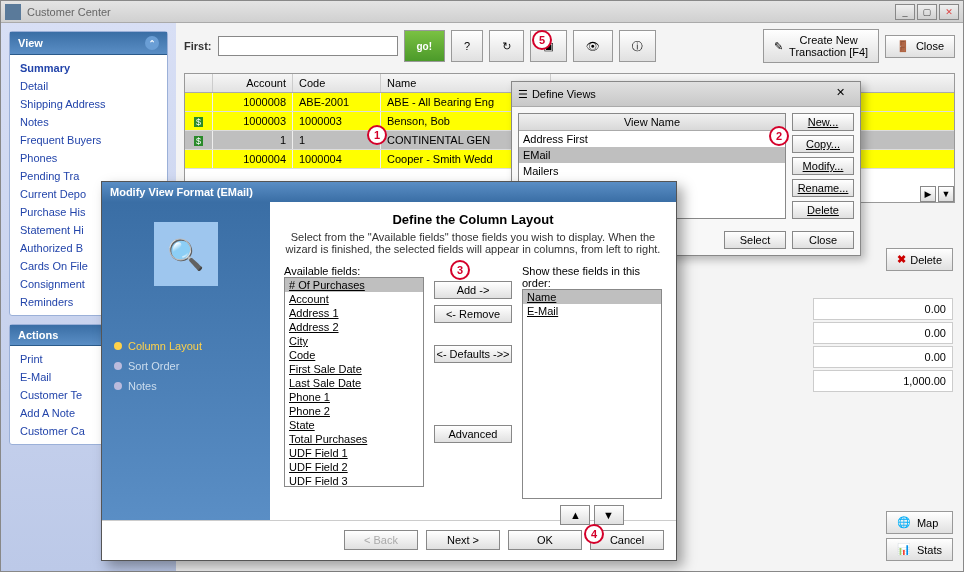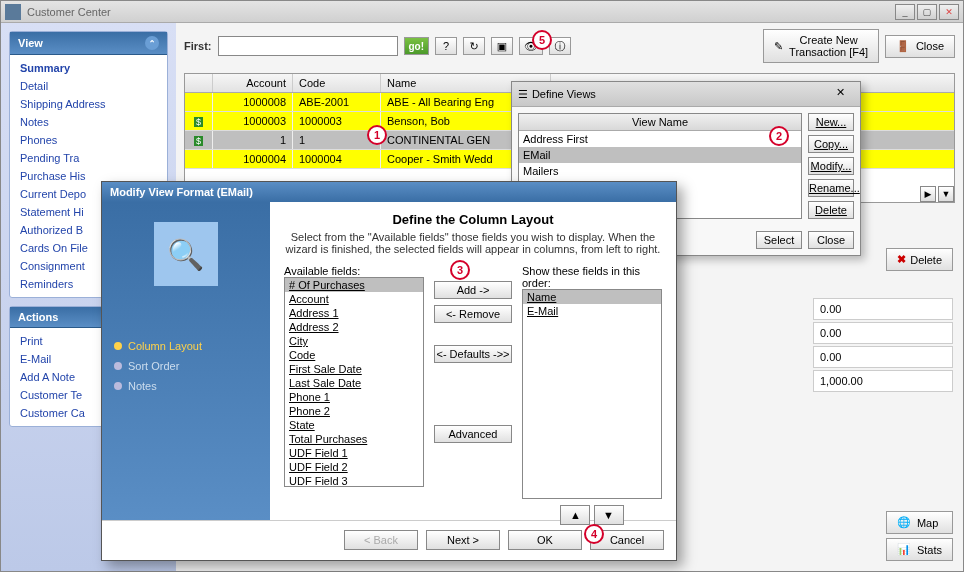--- a/index.html
+++ b/index.html
@@ -18,21 +18,21 @@
   .side-panel-header { background: linear-gradient(#3a6ea5, #5a8ec5); color: #fff; font-weight: bold; padding: 4px 8px; border-bottom: 1px solid #2a5a8a; display: flex; justify-content: space-between; align-items: center; }
   .side-panel-header .chevron { width: 14px; height: 14px; border-radius: 50%; background: #6a9ed5; display: flex; align-items: center; justify-content: center; font-size: 8px; }
   .side-list { padding: 4px 0; }
   .side-item { padding: 3px 10px; color: #2244aa; cursor: pointer; }
   .side-item.bold { font-weight: bold; }
 
   .main { flex: 1; position: relative; background: #f4f4f4; }
   .toolbar { padding: 6px 8px; display: flex; align-items: center; gap: 6px; }
   .toolbar .locate-lbl { font-weight: bold; color: #333; }
   .toolbar input { width: 180px; height: 20px; border: 1px solid #888; padding: 0 2px; }
-  .tb-btn { padding: 2px 4px; border: 1px solid #999; background: linear-gradient(#fff, #e0e0e0); display: inline-flex; align-items: center; justify-content: center; min-width: 22px; height: 18px; }
+  .tb-btn { padding: 2px 12px; border: 1px solid #999; background: linear-gradient(#fff, #e0e0e0); display: inline-flex; align-items: center; justify-content: center; min-width: 22px; height: 32px; }
   .tb-btn.go { background: linear-gradient(#7ac142, #4c9a2a); color: #fff; font-weight: bold; font-size: 10px; }
   .toolbar .spacer { flex: 1; }
   .big-btn { border: 1px solid #999; background: linear-gradient(#fff, #e0e0e0); padding: 4px 10px; display: flex; align-items: center; gap: 6px; }
 
   .table-area { margin: 4px 8px; border: 1px solid #999; background: #fff; position: relative; height: 130px; overflow: hidden; }
   .tbl-header { display: flex; background: linear-gradient(#f6f6f6, #e2e2e2); border-bottom: 1px solid #aaa; }
   .tbl-header > div { padding: 3px 6px; border-right: 1px solid #ccc; }
   .tbl-row { display: flex; border-bottom: 1px solid #ddd; }
   .tbl-row > div { padding: 3px 6px; border-right: 1px solid #eee; }
   .tbl-row.yellow { background: #ffff00; }
@@ -42,34 +42,34 @@
   .col-code { width: 88px; }
   .col-name { width: 170px; }
   .scroll-hint { position: absolute; bottom: 0; right: 0; height: 16px; display: flex; gap:2px; align-items:center;}
   .scroll-arrow { width:16px; height:16px; border:1px solid #888; background:linear-gradient(#fff,#ddd); display:flex; align-items:center; justify-content:center; font-size:9px;}
 
   .right-btns { position: absolute; right: 10px; top: 225px; display: flex; align-items: center; gap: 8px; }
   .del-btn { border: 1px solid #999; background: linear-gradient(#fff,#e0e0e0); padding: 4px 10px; display: flex; align-items: center; gap: 4px; }
   .del-btn .x { color: #c00; font-weight: bold; }
 
   .totals { position: absolute; right: 10px; top: 275px; width: 140px; }
-  .totals div { padding: 4px 6px; border: 1px solid #ccc; background: #fff; margin-bottom: 2px; }
+  .totals div { text-align: right; padding: 4px 6px; border: 1px solid #ccc; background: #fff; margin-bottom: 2px; }
 
   .bottom-btns { position: absolute; right: 10px; bottom: 10px; display: flex; flex-direction: column; gap: 4px; }
 
   
   .dlg-define { position: absolute; left: 510px; top: 80px; width: 350px; background: #f8f8f8; border: 1px solid #888; box-shadow: 4px 4px 8px rgba(0,0,0,.25); }
   .dlg-define .dtitle { background: linear-gradient(#e0e0e0,#c8c8c8); padding: 4px 6px; display: flex; align-items: center; justify-content: space-between; border-bottom: 1px solid #aaa; }
   .dlg-define .body { display: flex; padding: 6px; gap: 6px; }
   .dlg-define .vlist-wrap { flex: 1; border: 1px solid #888; background: #fff; }
   .dlg-define .vlist-head { background: linear-gradient(#f0f0f0,#d8d8d8); padding: 2px 4px; border-bottom: 1px solid #aaa; text-align: center; }
   .dlg-define .vitem { padding: 2px 4px; }
   .dlg-define .vitem.sel { background: #bfbfbf; }
   .dlg-define .vbtns { display: flex; flex-direction: column; gap: 4px; }
-  .dlg-define .vbtn { width: 46px; padding: 2px 0; text-align: center; border: 1px solid #888; background: linear-gradient(#fff,#e0e0e0); text-decoration: underline; }
+  .dlg-define .vbtn { width: 62px; padding: 2px 0; text-align: center; border: 1px solid #888; background: linear-gradient(#fff,#e0e0e0); text-decoration: underline; }
 
   
   .dlg-modify { position: absolute; left: 100px; top: 180px; width: 576px; height: 380px; background: #fff; border: 1px solid #555; box-shadow: 6px 6px 12px rgba(0,0,0,.35); }
   .dlg-modify .mtitle { background: linear-gradient(#5a8ec5,#3a6ea5); color: #fff; font-weight: bold; padding: 4px 8px; }
   .dlg-modify .mbody { display: flex; height: calc(100% - 22px - 38px); }
   .dlg-modify .mside { width: 170px; background: linear-gradient(#3a6ea5,#5a8ec5); padding: 20px 12px; color: #cde; }
   .dlg-modify .mside .mimg { width: 64px; height: 64px; background: #9ec6ee; margin: 0 auto 50px; display:flex; align-items:center; justify-content:center; font-size:30px; }
   .dlg-modify .mside .mstep { padding: 4px 0; display: flex; align-items: center; gap: 6px; }
   .dlg-modify .mside .bullet { width: 8px; height: 8px; border-radius: 50%; background: #bbd; }
   .dlg-modify .mside .mstep.active { color: #ffd24a; }
@@ -115,40 +115,41 @@
       <div class="side-panel">
         <div class="side-panel-header">
           <span>View</span>
           <span class="chevron">⌃</span>
         </div>
         <div class="side-list" id="view-list">
             <div class="side-item bold">Summary</div>
             <div class="side-item">Detail</div>
             <div class="side-item">Shipping Address</div>
             <div class="side-item">Notes</div>
+            <div class="side-item">Frequent Buyers</div>
             <div class="side-item">Phones</div>
             <div class="side-item">Pending Tra</div>
+            <div class="side-item">Current Depo</div>
             <div class="side-item">Purchase His</div>
-            <div class="side-item">Current Depo</div>
             <div class="side-item">Statement Hi</div>
             <div class="side-item">Authorized B</div>
             <div class="side-item">Cards On File</div>
             <div class="side-item">Consignment</div>
             <div class="side-item">Reminders</div>
           </div>
       </div>
       <div class="side-panel">
         <div class="side-panel-header">
           <span>Actions</span>
         </div>
         <div class="side-list" id="action-list">
             <div class="side-item">Print</div>
             <div class="side-item">E-Mail</div>
+            <div class="side-item">Customer Te</div>
             <div class="side-item">Add A Note</div>
-            <div class="side-item">Customer Te</div>
             <div class="side-item">Customer Ca</div>
           </div>
       </div>
     </div>
 
     <div class="main">
       <div class="toolbar">
         <span class="locate-lbl">First:</span>
         <input value="" style="">
         <span class="tb-btn go">go!</span>

